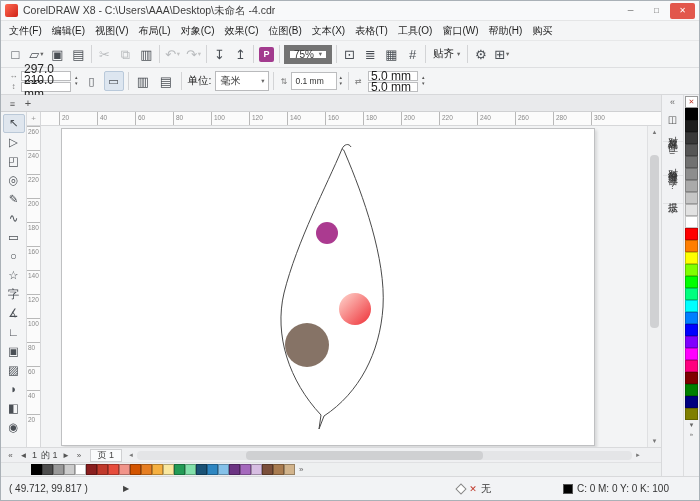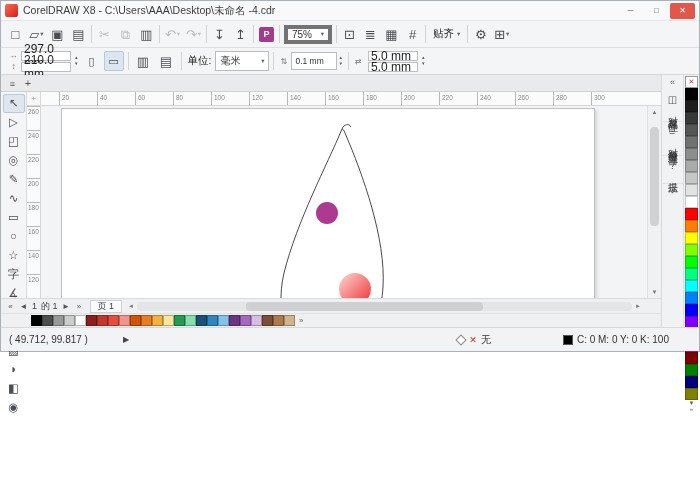--- a/index.html
+++ b/index.html
@@ -1,18 +1,18 @@
 <!DOCTYPE html>
 <html><head>
 <meta charset="utf-8">
 <style>
   *{box-sizing:border-box;margin:0;padding:0}
   html,body{width:700px;height:501px;overflow:hidden}
   body{font-family:"Liberation Sans","DejaVu Sans",sans-serif;font-size:11px;color:#333;user-select:none}
-  .app{width:700px;height:352px;display:flex;flex-direction:column;background:#f4f5f6;border:1px solid #aab1b7}
+  .app{width:700px;height:501px;display:flex;flex-direction:column;background:#f4f5f6;border:1px solid #aab1b7}
 
   
   .titlebar{height:20px;flex:0 0 20px;display:flex;align-items:center;gap:5px;padding:0 4px;background:#f8f9fa;border-bottom:1px solid #e4e5e6}
   .app-icon{width:13px;height:13px;border-radius:2px;background:linear-gradient(135deg,#ff6a52,#cf2318);flex:0 0 13px}
   .title-text{font-size:10.5px;color:#3c3c3c;white-space:nowrap;overflow:hidden}
   .win-controls{margin-left:auto;display:flex;gap:1px}
   .win-btn{width:25px;height:16px;display:flex;align-items:center;justify-content:center;font-size:8px;color:#555;border-radius:2px}
   .win-btn.close{background:#e2574c;color:#fff}
 
   
@@ -20,21 +20,21 @@
   .menu-item{padding:2px 5px;font-size:10px;color:#222;white-space:nowrap}
 
   
   .toolbar{height:27px;flex:0 0 27px;display:flex;align-items:center;padding:0 4px;background:#f4f5f6;border-bottom:1px solid #dedfe1}
   .tb-btn{height:22px;min-width:21px;display:flex;align-items:center;justify-content:center;border-radius:2px;padding:0 1px}
   .tb-btn.dis{opacity:.35}
   .tb-glyph{font-size:13px;line-height:1;color:#4a4f55}
   .tb-glyph.chip{width:15px;height:15px;border-radius:2px;color:#fff;font-size:9px;font-weight:bold;display:flex;align-items:center;justify-content:center}
   .combo-arrow{font-size:6.5px;color:#666;margin-left:1px}
   .tb-sep{width:1px;height:18px;background:#d3d4d6;margin:0 2px;flex:0 0 1px}
-  .tb-combo{display:flex;align-items:center;justify-content:space-between;height:19px;min-width:48px;border:4px solid #737373;background:#fff;padding:0 4px;margin:16px 2px;font-size:10px}
+  .tb-combo{display:flex;align-items:center;justify-content:space-between;height:19px;min-width:48px;border:6px solid #737373;background:#fff;padding:0 4px;margin:16px 2px;font-size:10px}
   .tb-snap{display:flex;align-items:center;height:20px;padding:0 5px;font-size:10.5px;color:#222}
   .snap-label{margin-right:2px}
 
   
   .propbar{height:27px;flex:0 0 27px;display:flex;align-items:center;padding:0 5px;background:#f4f5f6;border-bottom:1px solid #d7d8da;gap:2px}
   .pb-combo{display:flex;align-items:center;justify-content:space-between;height:20px;width:86px;border:1px solid #b9babc;background:#fff;padding:0 4px;font-size:10.5px}
   .pb-combo.small{width:54px;font-size:10px}
   .dim-stack{display:flex;flex-direction:column;gap:1px;margin:0 2px}
   .dim-row{display:flex;align-items:center;gap:2px}
   .dim-icon{font-size:8px;color:#777;width:11px;text-align:center}
@@ -130,20 +130,35 @@
   <div class="titlebar">
     <div class="app-icon"></div>
     <div class="title-text">CorelDRAW X8 - C:\Users\AAA\Desktop\未命名 -4.cdr</div>
     <div class="win-controls">
       <div class="win-btn">─</div>
       <div class="win-btn">□</div>
       <div class="win-btn close">✕</div>
     </div>
   </div>
 
+  <div class="menubar" id="menubar">
+      <div class="menu-item">文件(F)</div>
+      <div class="menu-item">编辑(E)</div>
+      <div class="menu-item">视图(V)</div>
+      <div class="menu-item">布局(L)</div>
+      <div class="menu-item">对象(C)</div>
+      <div class="menu-item">效果(C)</div>
+      <div class="menu-item">位图(B)</div>
+      <div class="menu-item">文本(X)</div>
+      <div class="menu-item">表格(T)</div>
+      <div class="menu-item">工具(O)</div>
+      <div class="menu-item">窗口(W)</div>
+      <div class="menu-item">帮助(H)</div>
+      <div class="menu-item">购买</div>
+    </div>
 
   <div class="toolbar" id="toolbar">
       <div class="tb-btn">
         <div class="tb-glyph">□</div>
       </div>
       <div class="tb-btn">
         <div class="tb-glyph">▱</div>
         <div class="combo-arrow">▾</div>
       </div>
       <div class="tb-btn">

